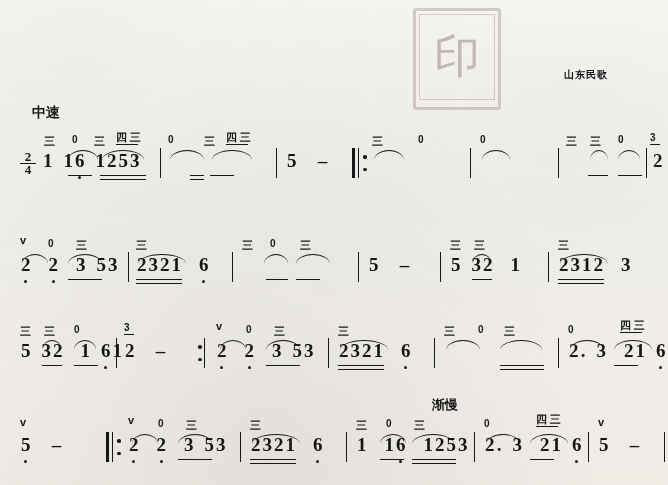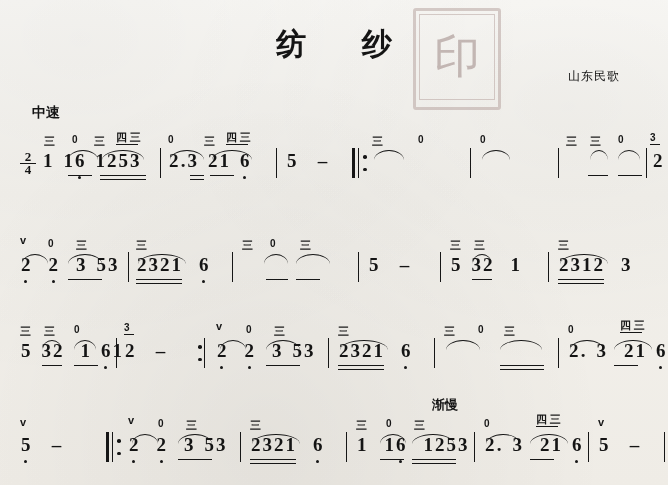--- a/index.html
+++ b/index.html
@@ -70,24 +70,24 @@
     top: 70px;
     font-size: 15px;
     font-weight: bold;
   }
   #key-sig .paren {
     font-weight: normal;
     font-size: 14px;
   }
   #composer {
     position: absolute;
-    right: 48px;
+    right: 60px;
     top: 68px;
-    font-size: 12px;
-    font-weight: normal;
+    font-size: 10px;
+    font-weight: bold;
     letter-spacing: 1px;
   }
   #tempo {
     position: absolute;
     left: 32px;
     top: 104px;
     font-size: 14px;
     font-weight: bold;
   }
   #tempo2 {
@@ -219,21 +219,20 @@
     height: 9px;
     border-left: 0; border-right: 0; border-bottom: 0;
   }
 </style>
 </head>
 <body>
 
 <div id="page">
   <div id="paper-texture"></div>
 
-  <div id="title">纺  纱</div>
 
   <div id="seal">
     <div class="seal-inner">印</div>
   </div>
 
 
   <div id="composer">山东民歌</div>
   <div id="tempo">中速</div>
   <div id="tempo2">渐慢</div>
 
@@ -260,23 +259,20 @@
     </div>
     <div class="barline" style="left:140px;"></div>
 
     <div class="measure" style="left:148px;width:100px;">
       <div class="mark" style="left:0px;top:6px;">0</div>
       <div class="mark cn" style="left:36px;top:6px;">三</div>
       <div class="mark cn" style="left:58px;top:2px;">四 三</div>
       <div class="mark line" style="left:58px;top:16px;width:22px;"></div>
       <div class="slur" style="left:2px;top:22px;width:34px;"></div>
       <div class="slur" style="left:44px;top:22px;width:40px;"></div>
-      <div class="notes">
-        <span class="n">2</span><span class="augdot">.</span><span class="n">3</span><span class="sp"></span><span class="n">2</span><span class="n">1</span><span class="sp"></span><span class="n dotdn">6</span>
-      </div>
       <div class="ul1" style="left:22px;bottom:10px;width:14px;"></div>
       <div class="ul1" style="left:22px;bottom:6px;width:14px;"></div>
       <div class="ul1" style="left:42px;bottom:10px;width:24px;"></div>
     </div>
     <div class="barline" style="left:256px;"></div>
 
     <div class="measure" style="left:266px;width:60px;">
       <div class="notes">
         <span class="n">5</span><span class="spw"></span><span class="dash">–</span>
       </div>

